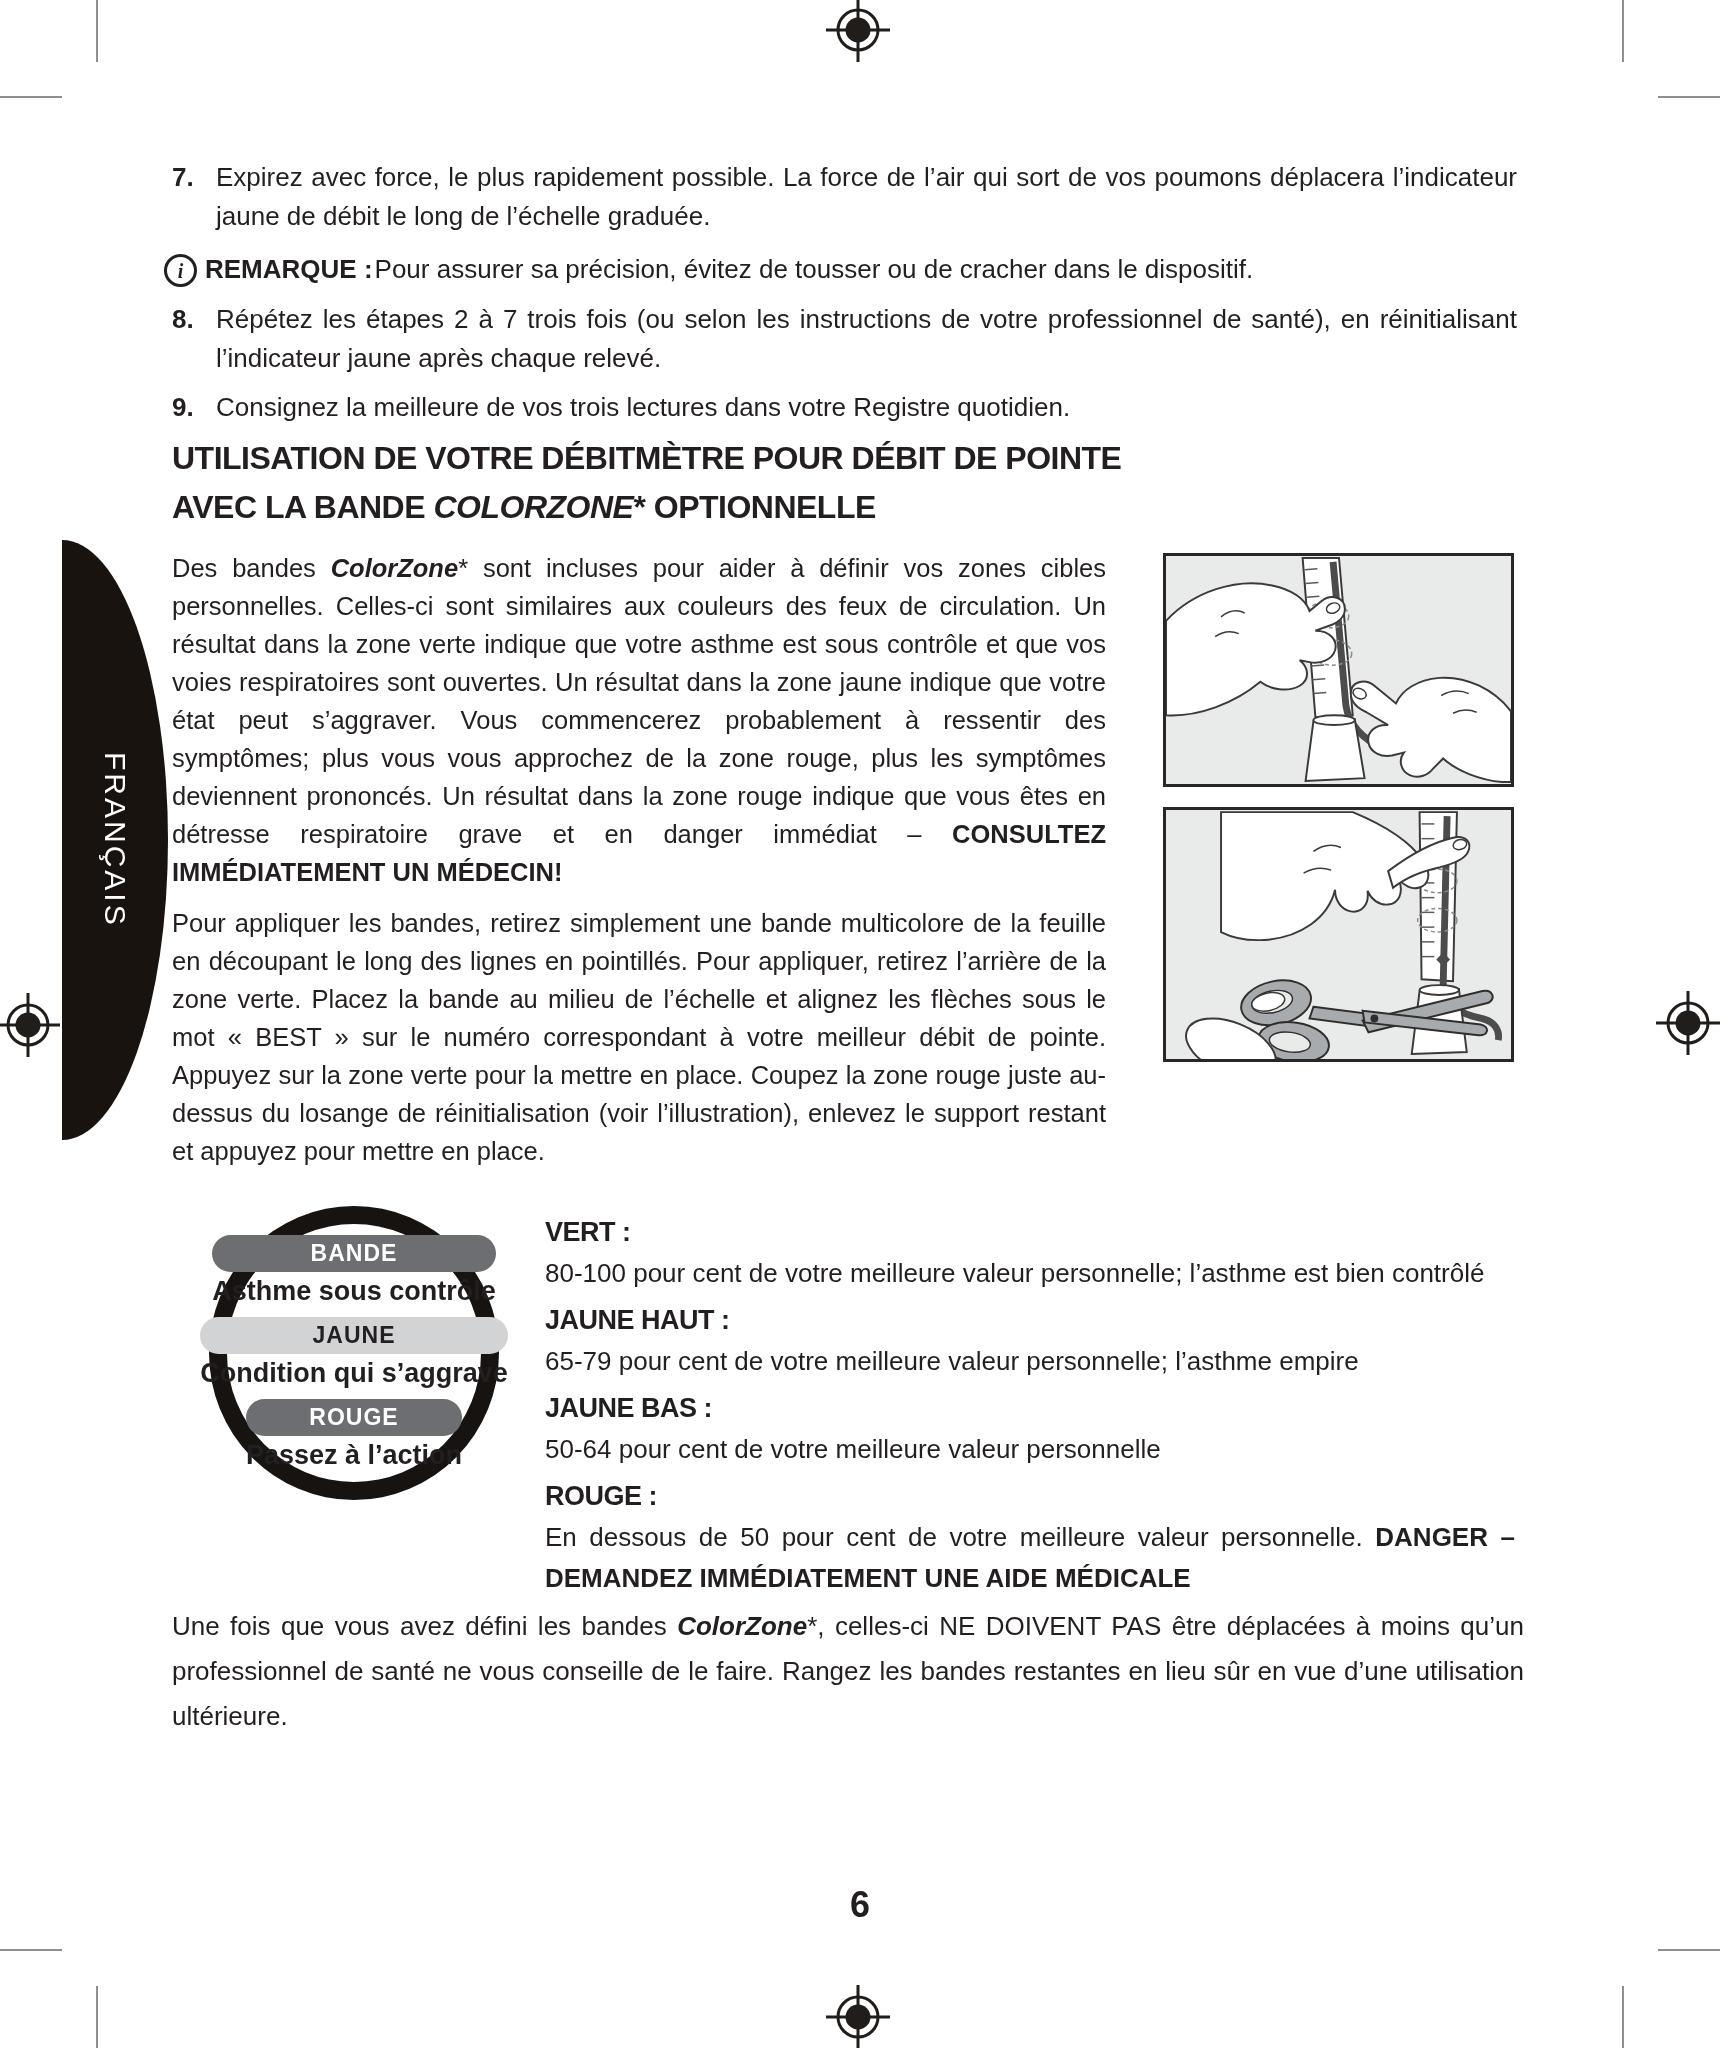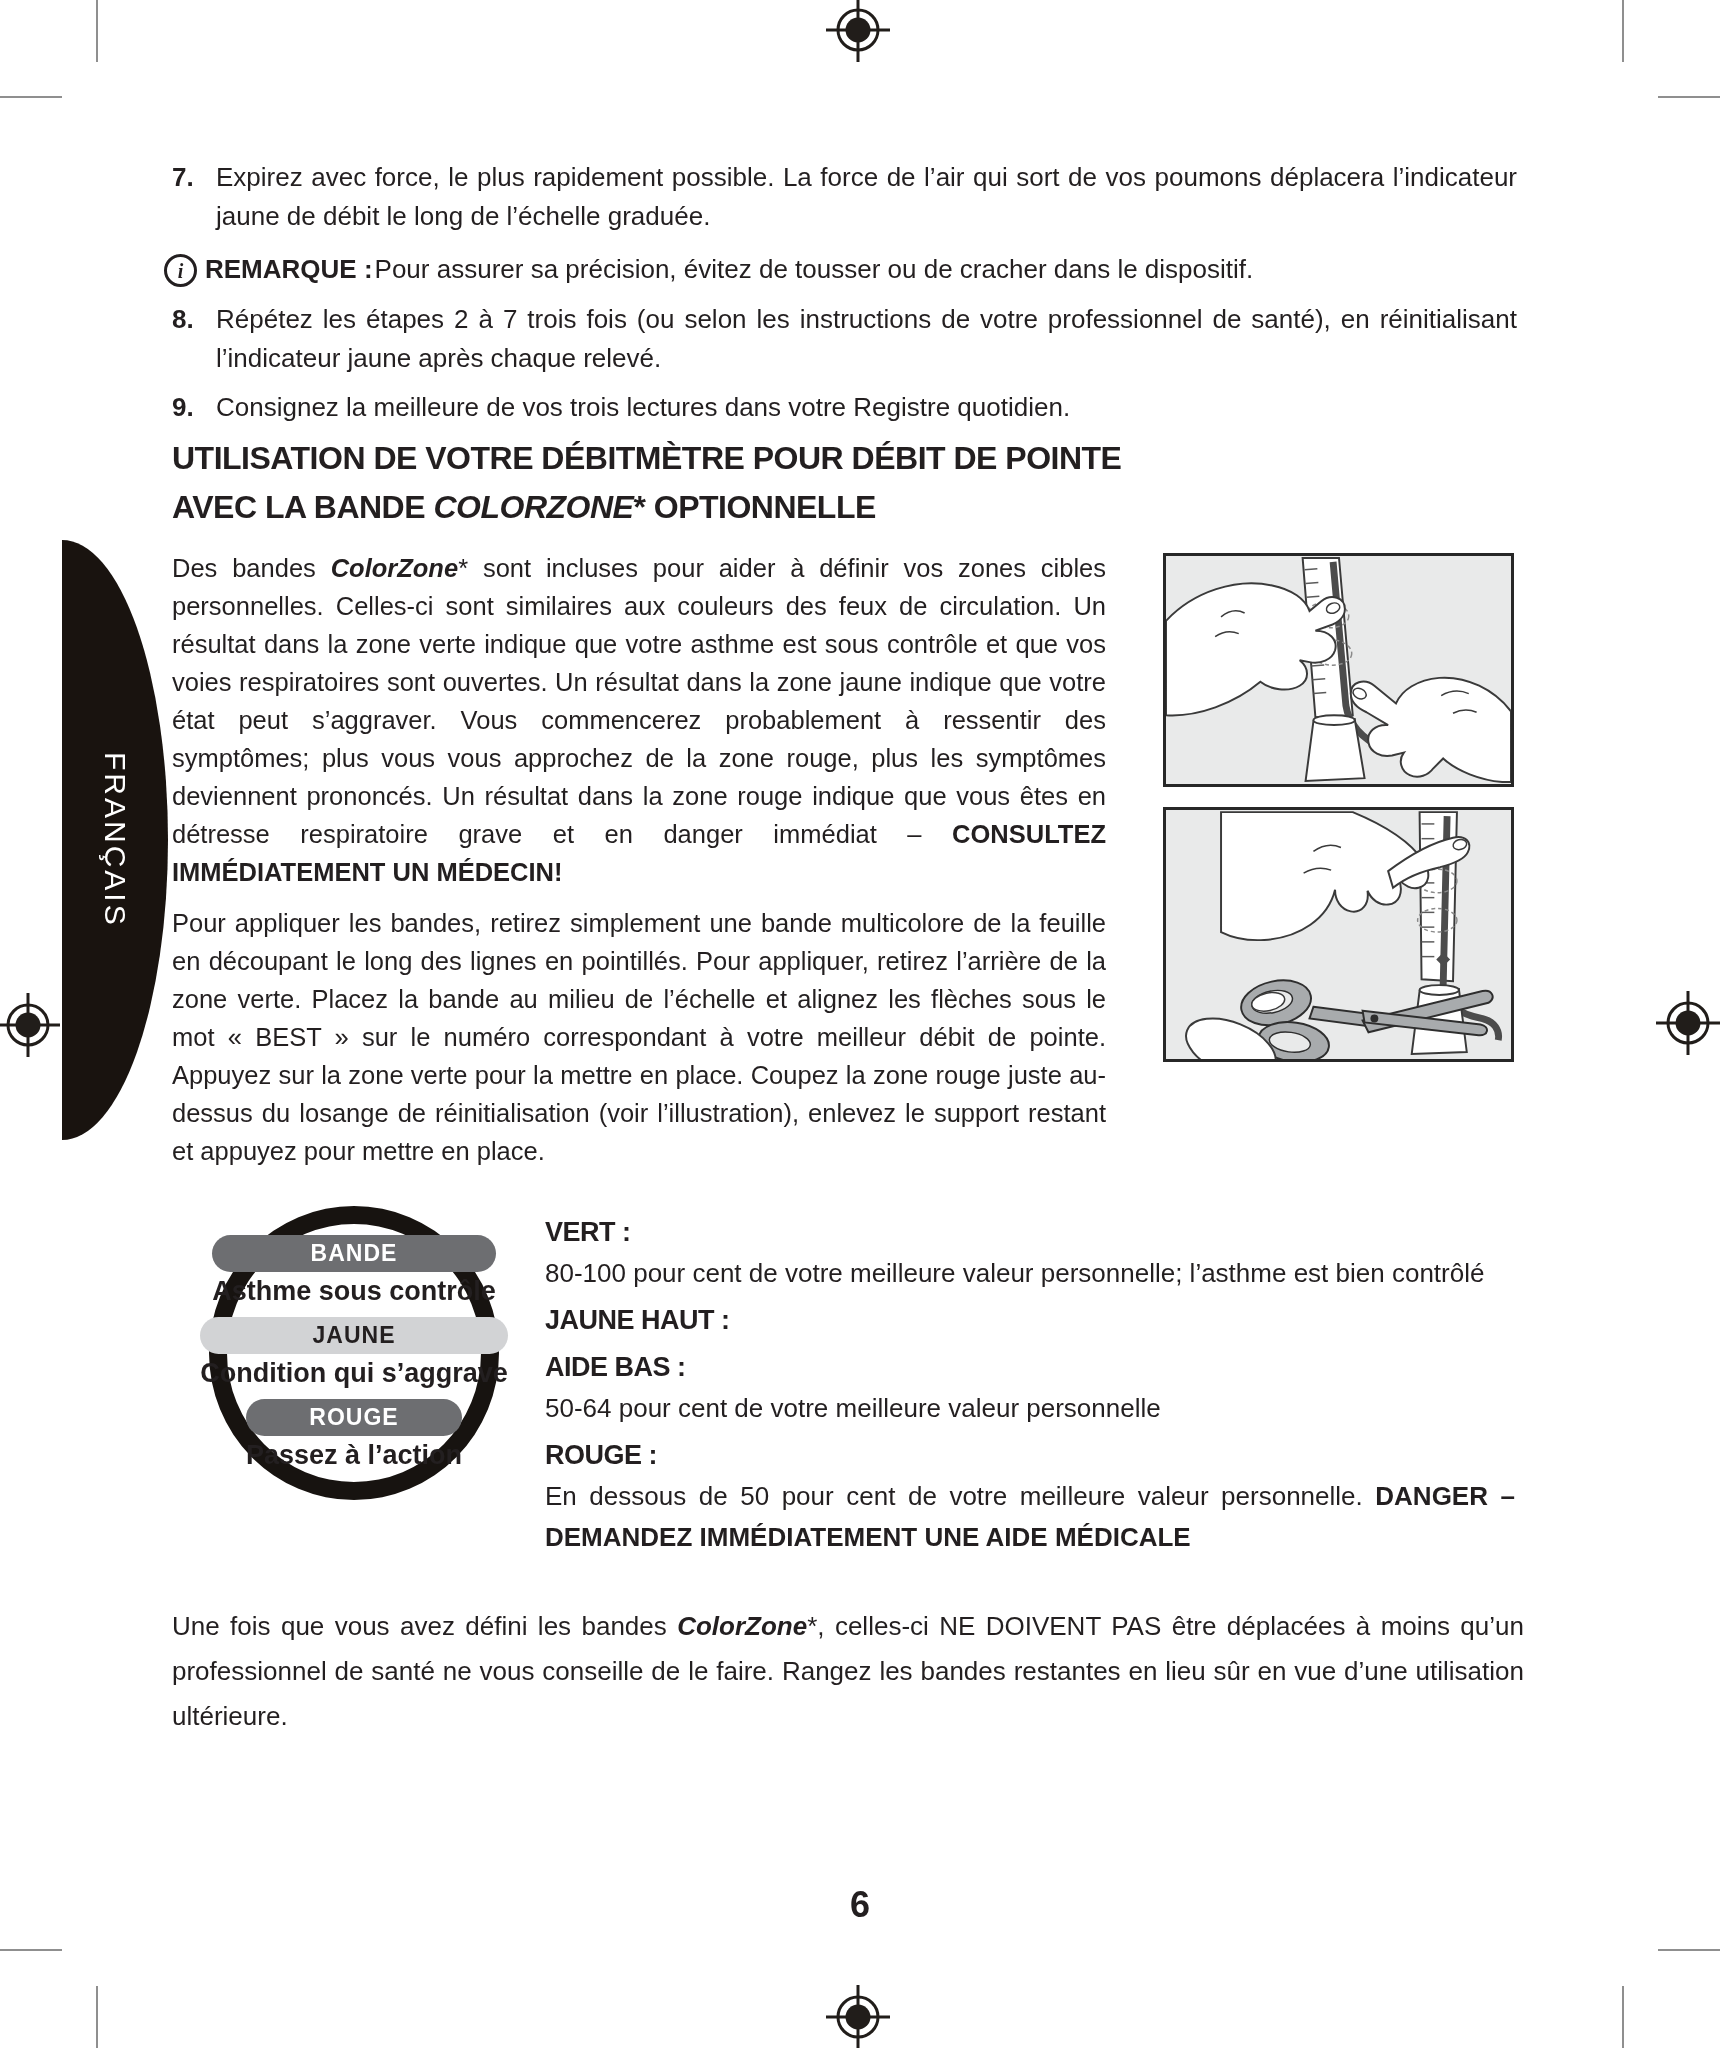--- a/index.html
+++ b/index.html
@@ -243,23 +243,24 @@
     </div>
   </div>
 
   <div class="defs">
     <div class="defrow">
       <span class="dl">VERT :</span>
       <span class="dv"><span>80-100 pour cent de votre meilleure valeur personnelle; l’asthme est bien contrôlé</span></span>
     </div>
     <div class="defrow">
       <span class="dl">JAUNE HAUT :</span>
-    </div>
-    <div class="defrow">
-      <span class="dl">AIDE BAS :</span>
+      <span class="dv"><span>65-79 pour cent de votre meilleure valeur personnelle; l’asthme empire</span></span>
+    </div>
+    <div class="defrow">
+      <span class="dl">JAUNE BAS :</span>
       <span class="dv"><span>50-64 pour cent de votre meilleure valeur personnelle</span></span>
     </div>
     <div class="defrow">
       <span class="dl">ROUGE :</span>
       <span class="dv"><span>En dessous de 50 pour cent de votre meilleure valeur personnelle. </span><span class="b">DANGER – DEMANDEZ IMMÉDIATEMENT UNE AIDE MÉDICALE</span></span>
     </div>
   </div>
 
   <div class="closing">
     <span>Une fois que vous avez défini les bandes </span><span class="bi">ColorZone</span><span>*</span><span>, celles-ci NE DOIVENT PAS être déplacées à moins qu’un professionnel de santé ne vous conseille de le faire. Rangez les bandes restantes en lieu sûr en vue d’une utilisation ultérieure.</span>

